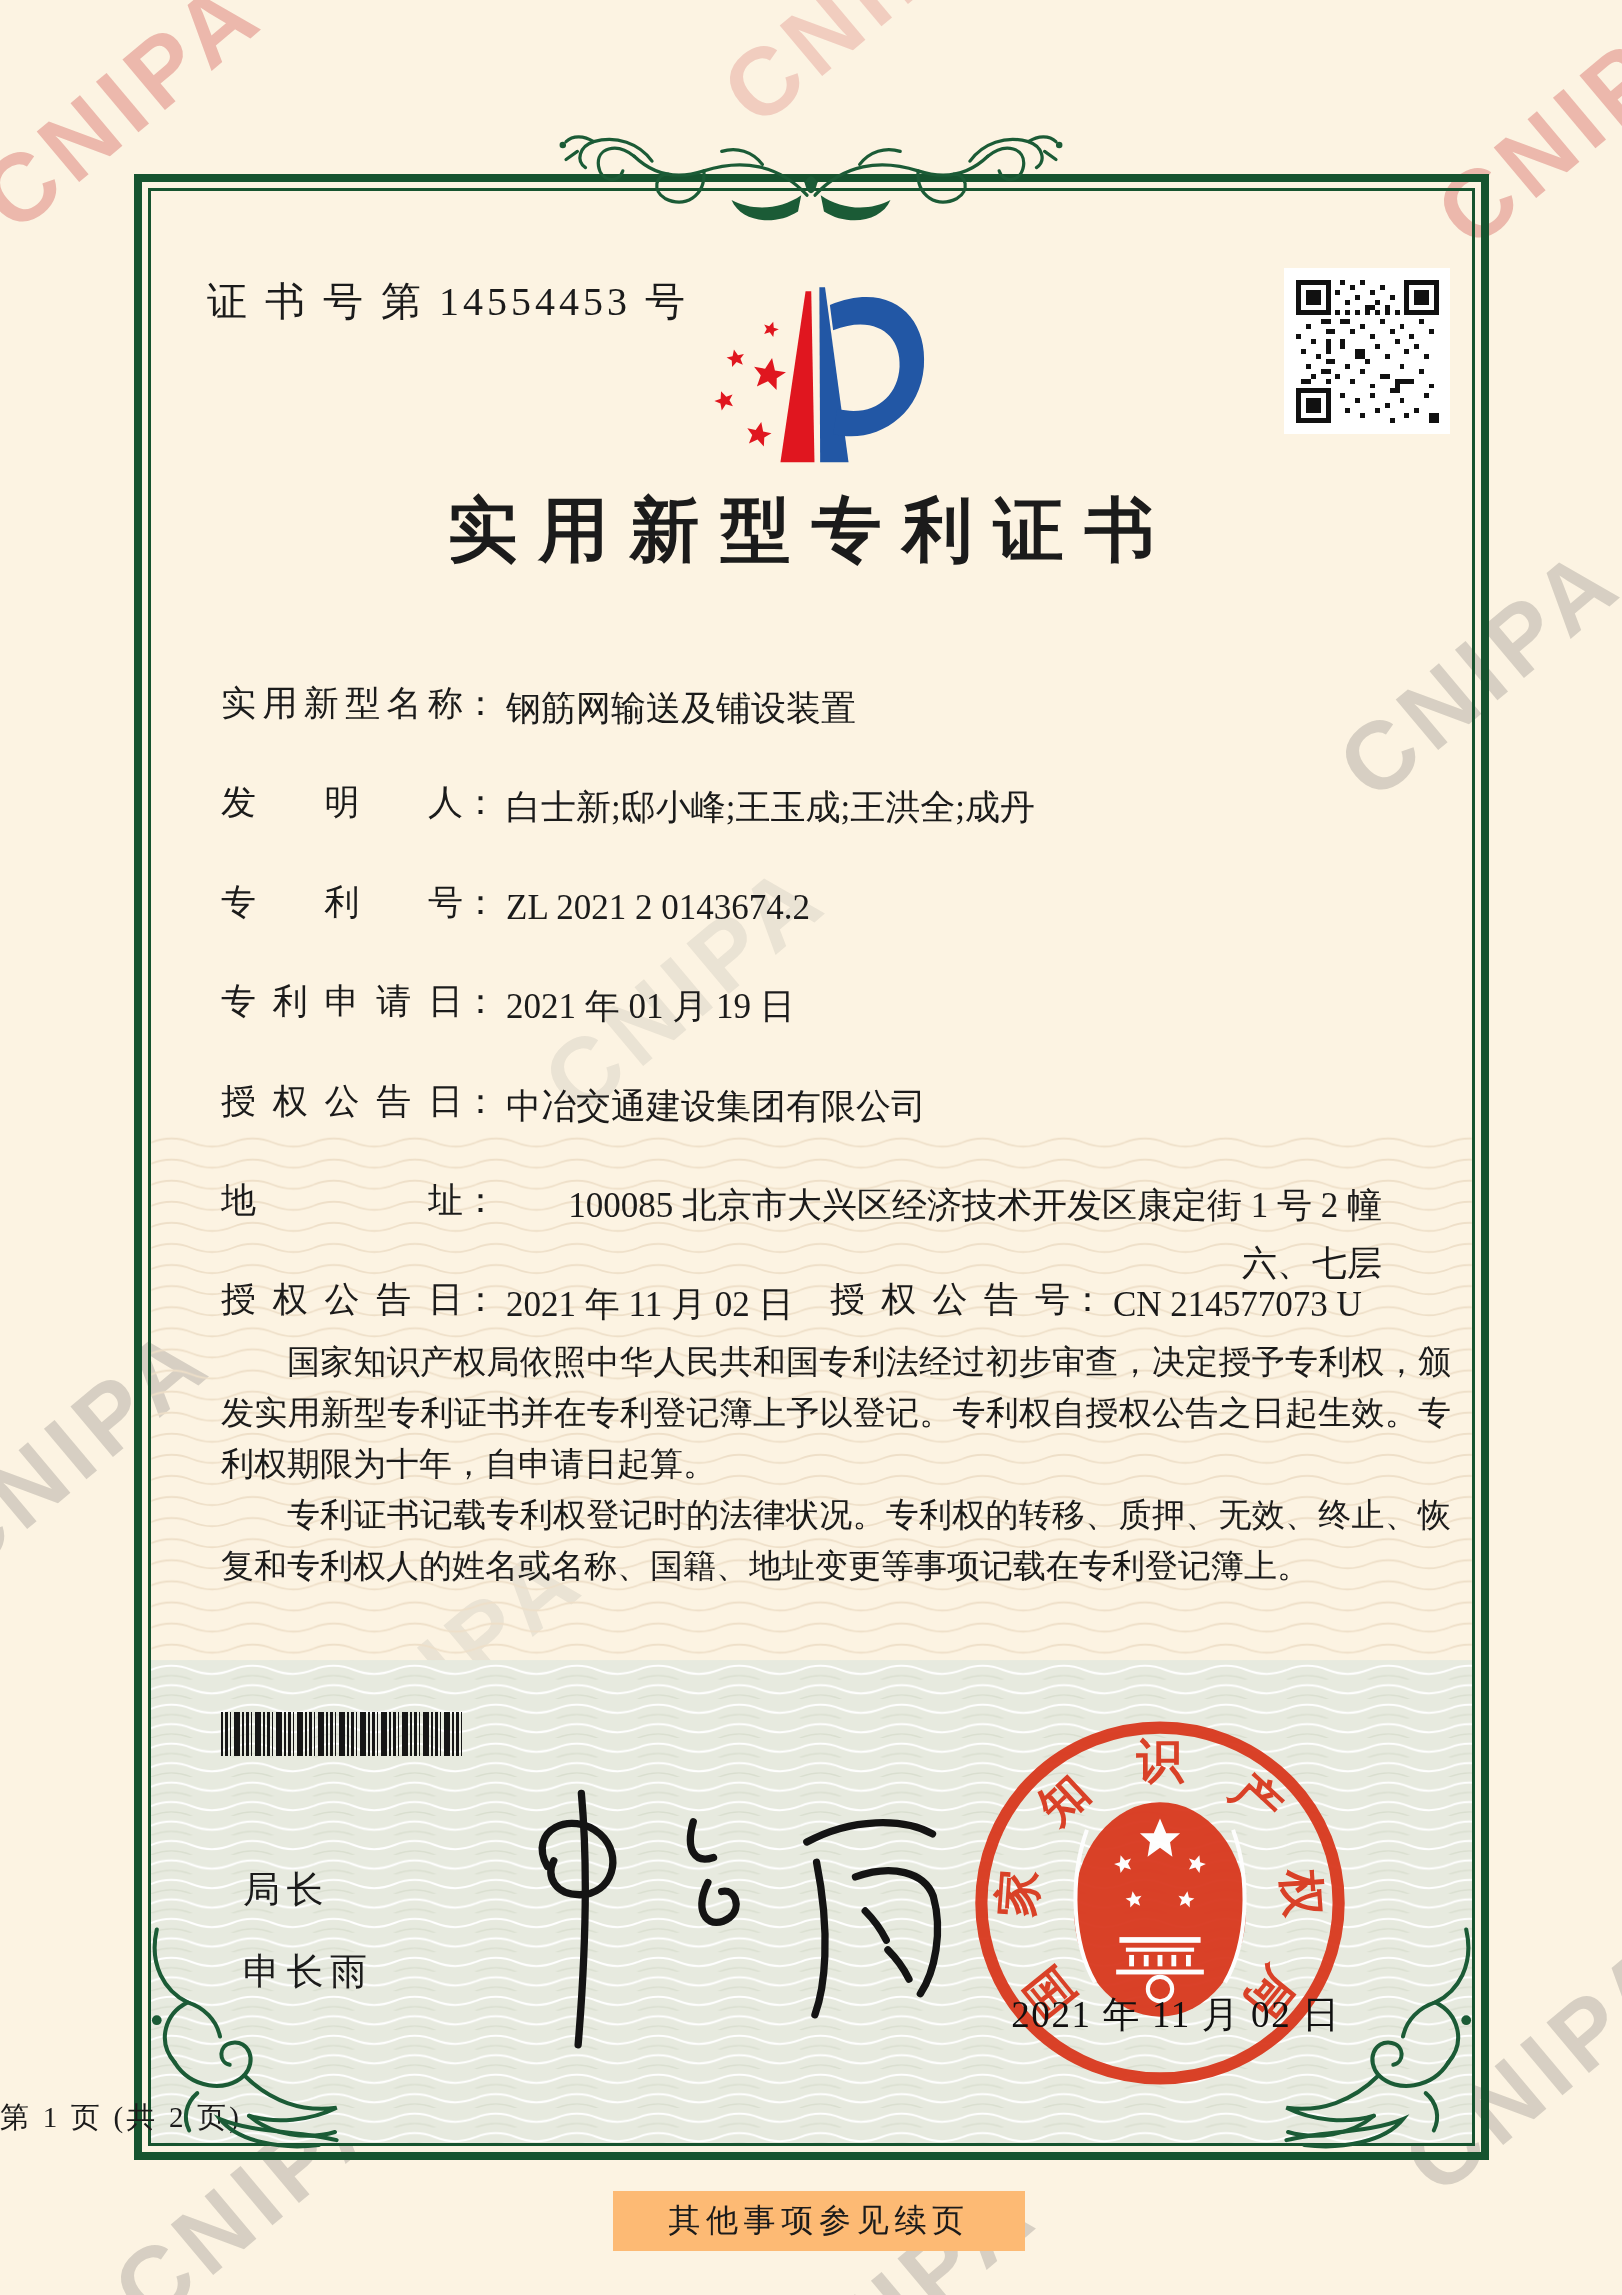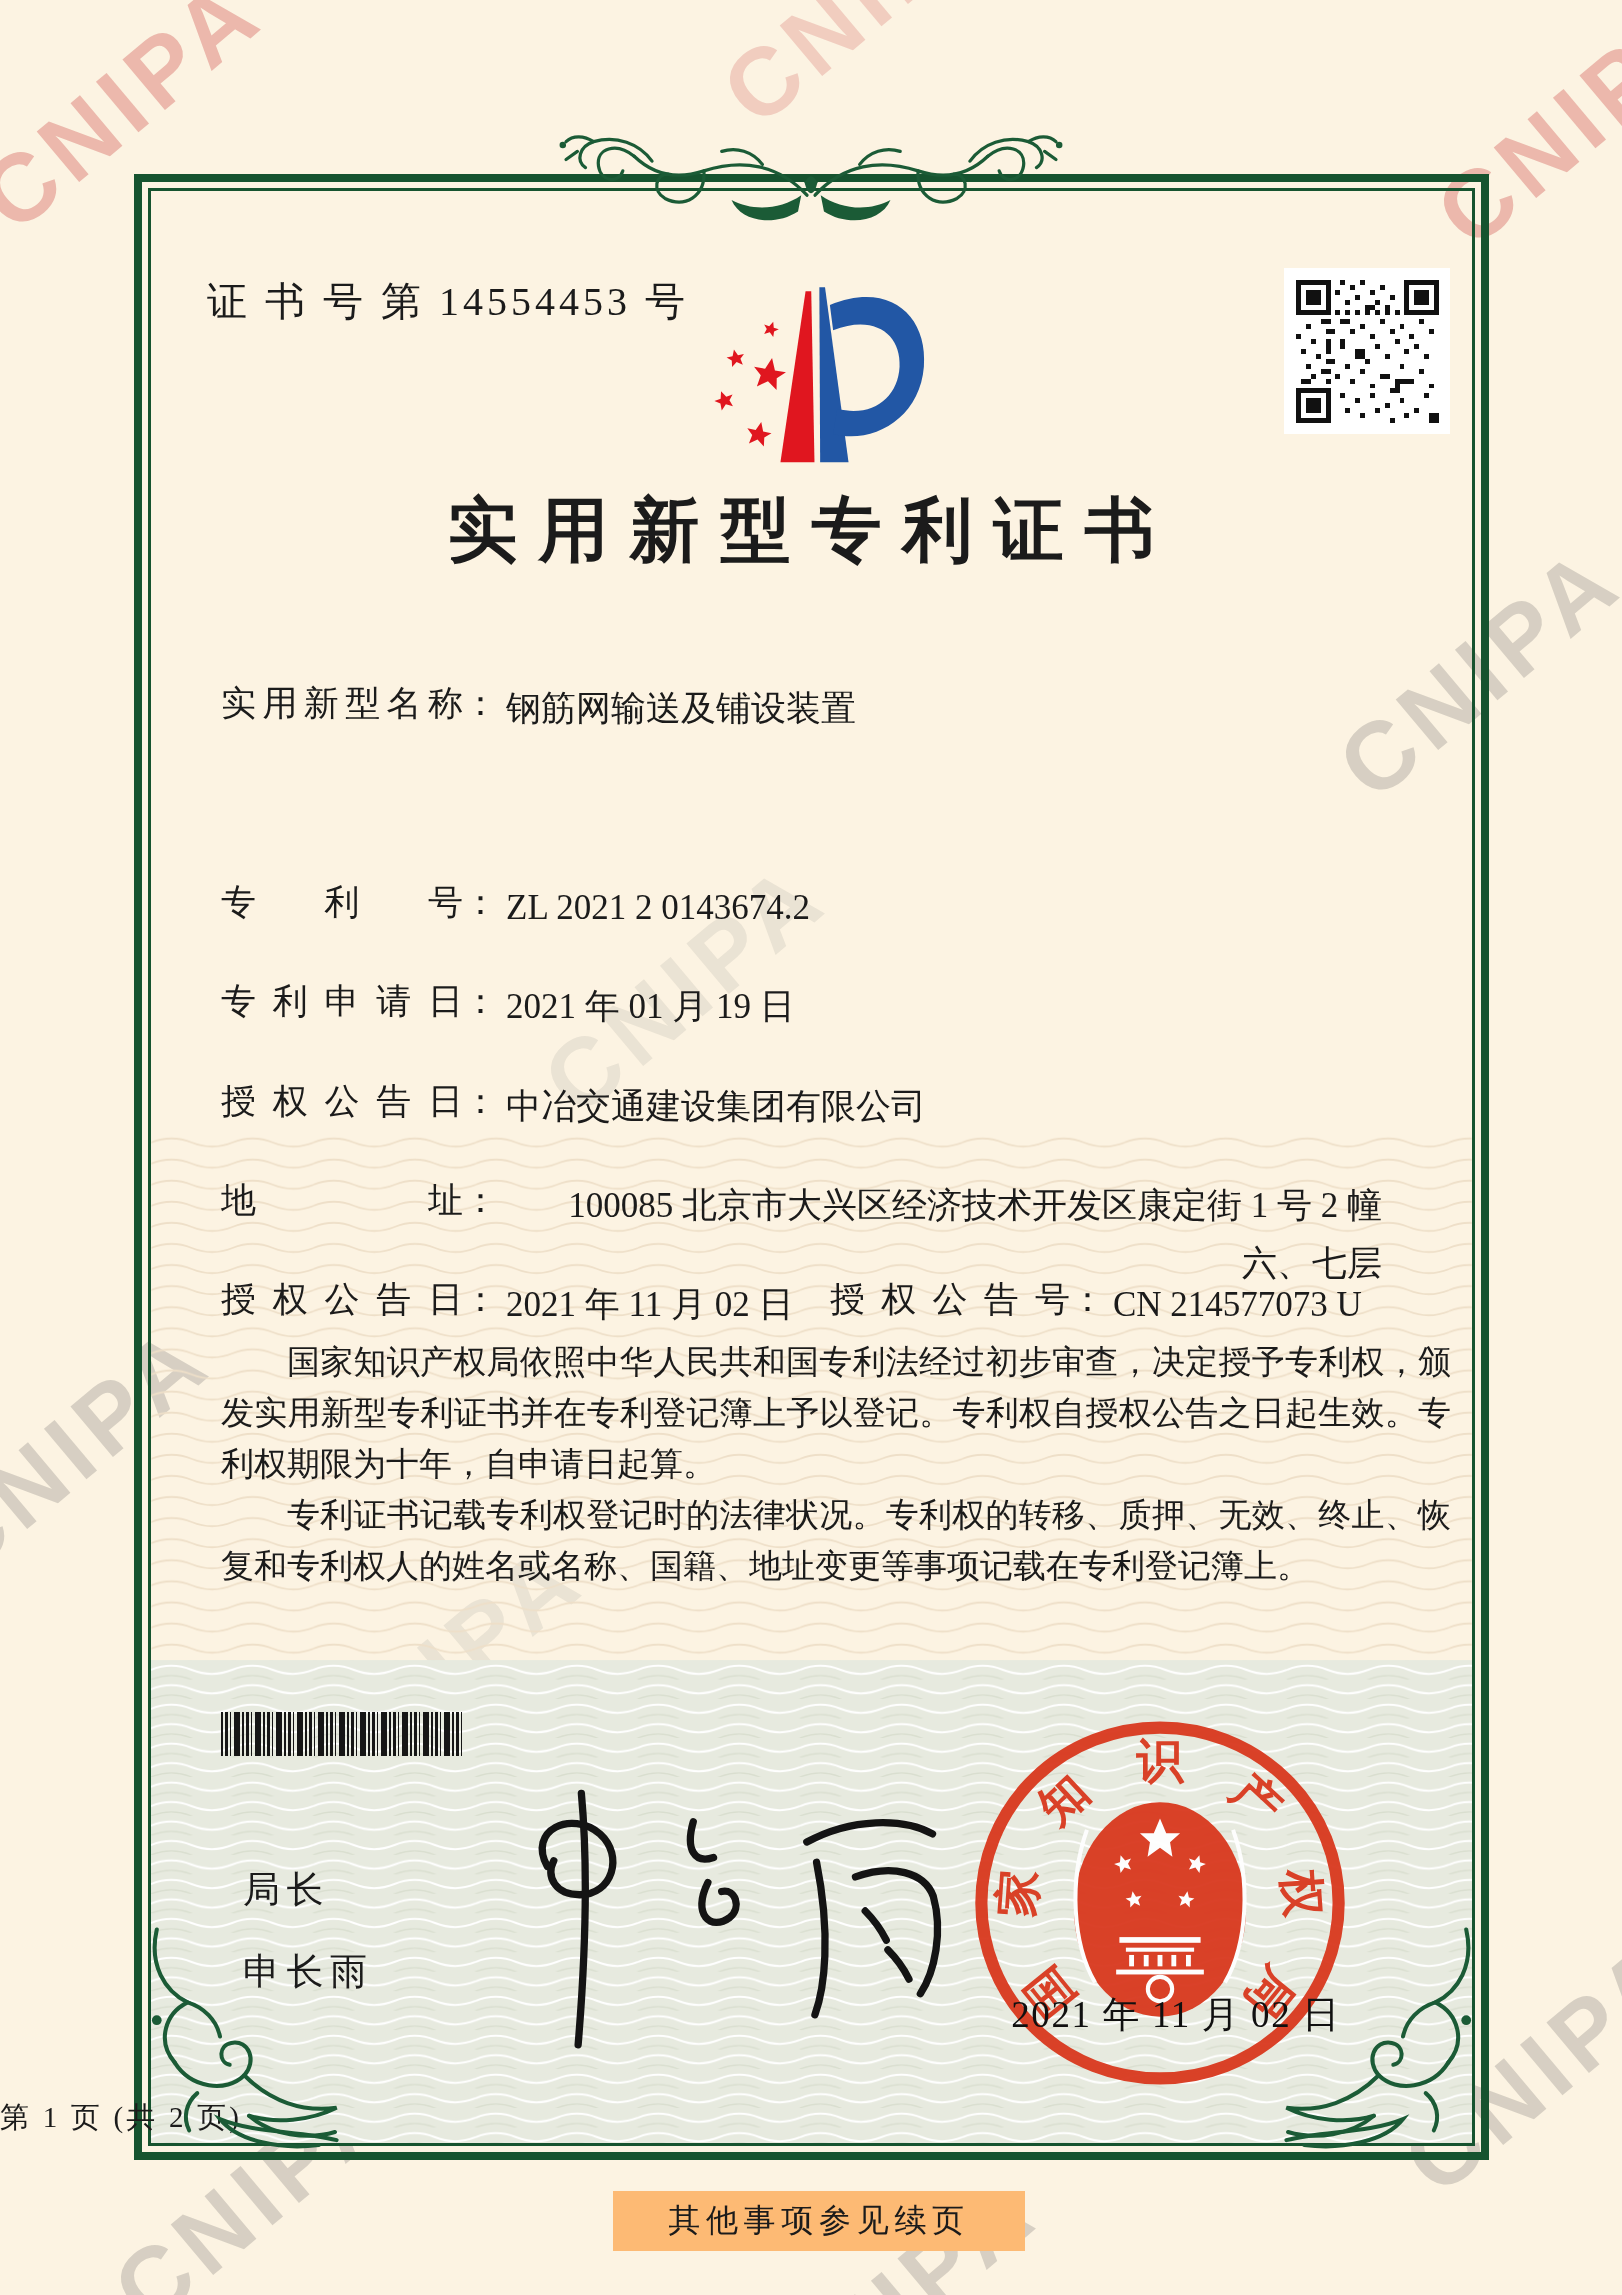--- a/index.html
+++ b/index.html
@@ -175,20 +175,23 @@
                M18,25h1v1h-1z M21,24h1v1h-1z M24,26h1v1h-1z M26,23h1v1h-1z M10,26h1v1h-1z M13,27h1v1h-1z
                M16,26h1v1h-1z M19,28h1v1h-1z M22,27h1v1h-1z M27,27h2v2h-2z M20,20h3v1h-3z M20,21h1v2h-1z"></path>
     </svg>
   </div>
 
   <div class="title">实用新型专利证书</div>
 
   <div class="row" style="top:680px">
     <span class="flabel">实用新型名称</span><span class="fcolon">：</span><span class="fvalue">钢筋网输送及铺设装置</span>
   </div>
+  <div class="row" style="top:779px">
+    <span class="flabel">发明人</span><span class="fcolon">：</span><span class="fvalue">白士新;邸小峰;王玉成;王洪全;成丹</span>
+  </div>
   <div class="row" style="top:879px">
     <span class="flabel">专利号</span><span class="fcolon">：</span><span class="fvalue">ZL 2021 2 0143674.2</span>
   </div>
   <div class="row" style="top:978px">
     <span class="flabel">专利申请日</span><span class="fcolon">：</span><span class="fvalue">2021 年 01 月 19 日</span>
   </div>
   <div class="row" style="top:1078px">
     <span class="flabel">授权公告日</span><span class="fcolon">：</span><span class="fvalue">中冶交通建设集团有限公司</span>
   </div>
   <div class="row" style="top:1177px">

